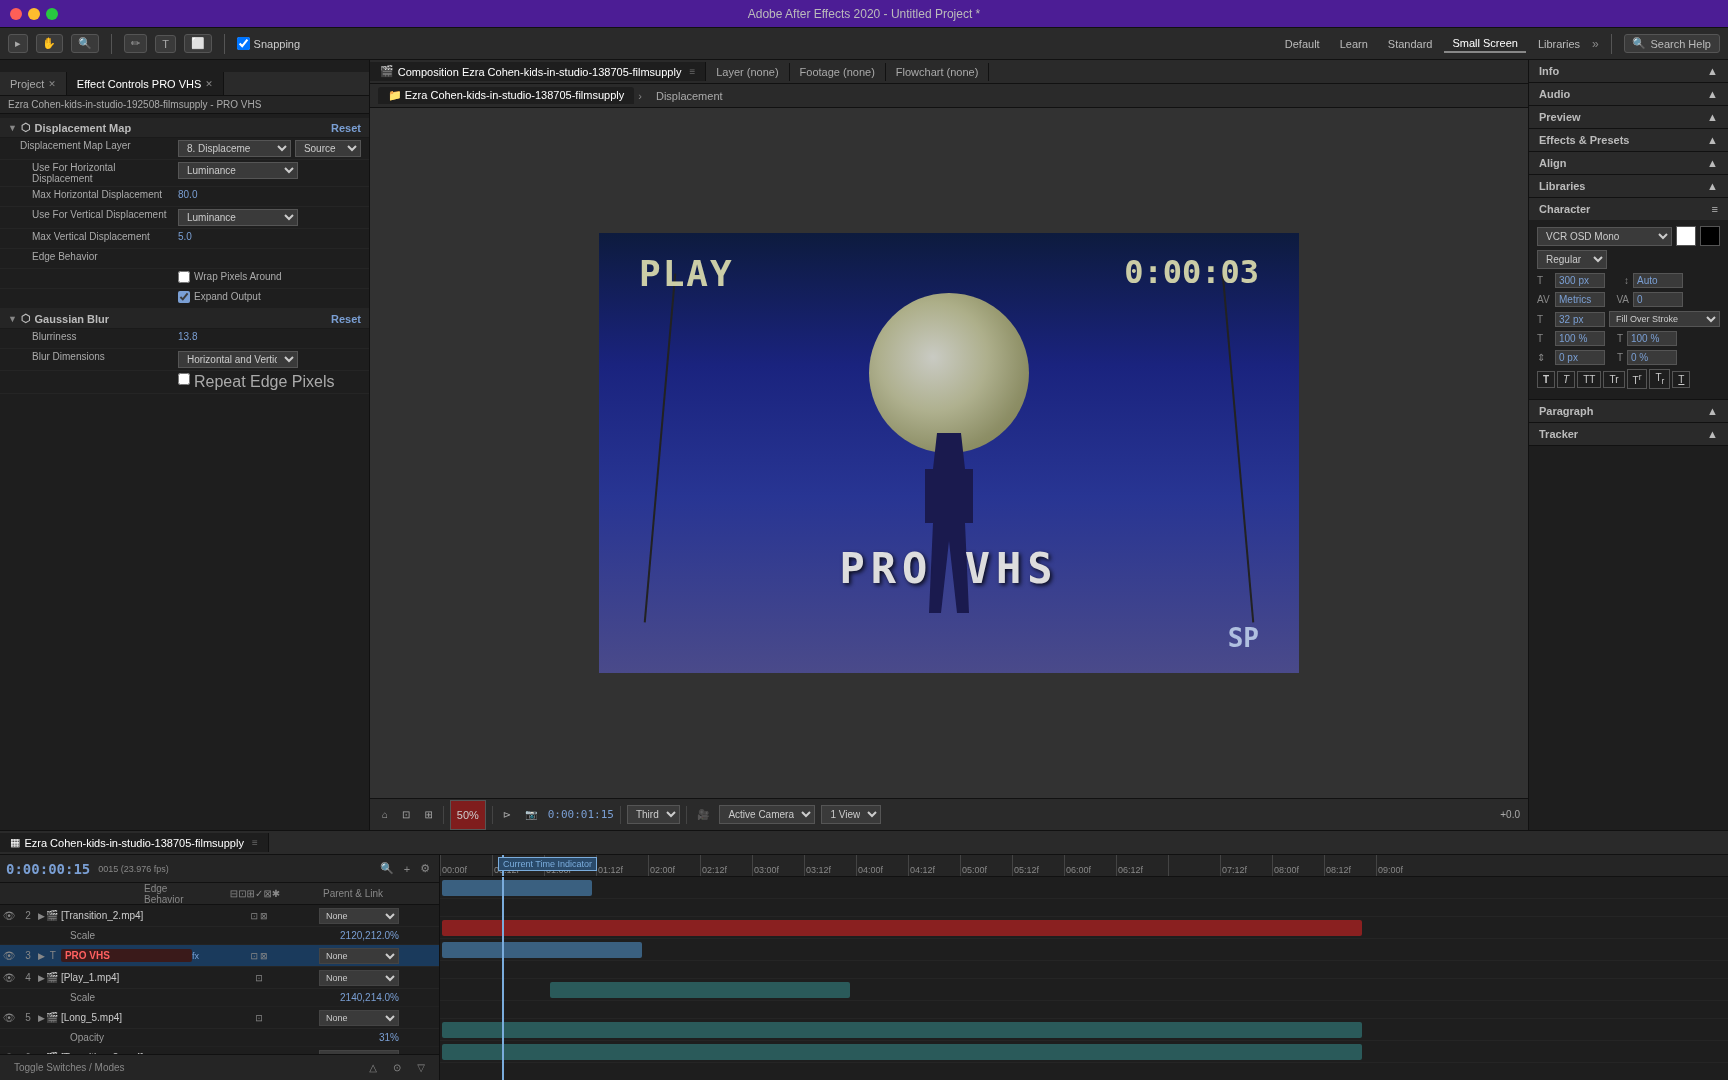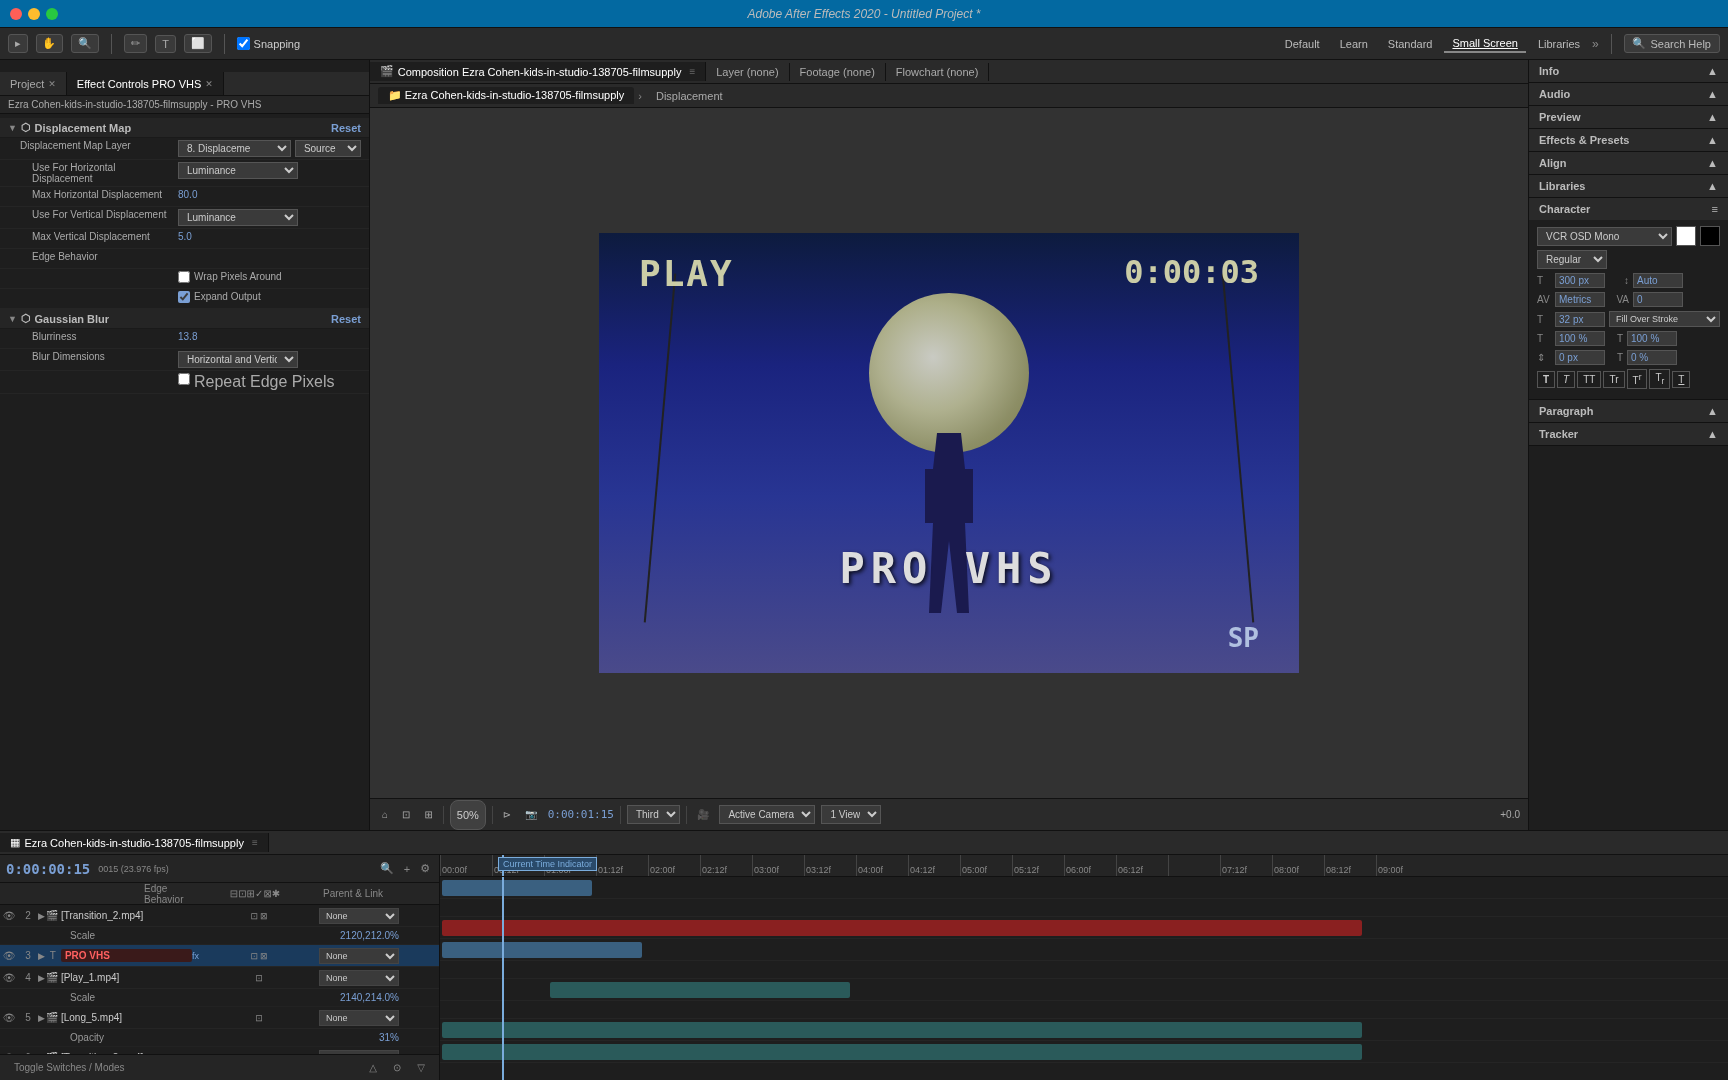--- a/index.html
+++ b/index.html
@@ -10,28 +10,27 @@
       color: #ccc;
       width: 1728px;
       height: 1080px;
       overflow: hidden;
       display: flex;
       flex-direction: column;
     }
 
     
     #title-bar {
-      background: #0369a1;
+      background: #4c1d95;
       height: 28px;
       display: flex;
       align-items: center;
       justify-content: center;
       position: relative;
       border-bottom: 1px solid #111;
-      font-style: italic;
     }
     #traffic-lights {
       position: absolute;
       left: 10px;
       display: flex;
       gap: 6px;
       align-items: center;
     }
     .traffic-light {
       width: 12px;
@@ -74,21 +73,20 @@
     }
     .ws-btn {
       color: #bbb;
       font-size: 11px;
       padding: 2px 8px;
       cursor: pointer;
     }
     .ws-btn.active {
       color: #fff;
       border-bottom: 2px solid #888;
-      text-decoration: underline;
     }
     #search-help-btn {
       display: flex;
       align-items: center;
       gap: 4px;
       color: #bbb;
       font-size: 11px;
       padding: 2px 8px;
       background: #3a3a3a;
       border: 1px solid #555;
@@ -357,26 +355,26 @@
     .vt-btn {
       color: #aaa;
       font-size: 10px;
       padding: 2px 4px;
       cursor: pointer;
       background: none;
       border: none;
     }
     .vt-sep { width: 1px; height: 18px; background: #444; }
     .vt-zoom {
-      background: #404040;
+      background: #7f1d1d;
       border: 1px solid #555;
       color: #ccc;
       font-size: 11px;
       padding: 8px 6px;
-      border-radius: 8px;
+      border-radius: 0;
     }
     .vt-dropdown {
       background: #3a3a3a;
       border: 1px solid #555;
       color: #ccc;
       font-size: 10px;
       padding: 2px 4px;
     }
     .vt-timecode {
       color: #7a9fd4;
@@ -737,21 +735,21 @@
     <div id="left-tabs">
       <div class="left-tab">
         <span>Project</span>
         <span class="close-x">✕</span>
       </div>
       <div class="left-tab active">
         <span>Effect Controls PRO VHS</span>
         <span class="close-x">✕</span>
       </div>
     </div>
-    <div style="padding:3px 8px;background:#252525;border-bottom:1px solid #111;font-size:10px;color:#aaa;">Ezra Cohen-kids-in-studio-138705-filmsupply - PRO VHS</div>
+    <div style="padding:3px 8px;background:#252525;border-bottom:1px solid #111;font-size:10px;color:#aaa;">Ezra Cohen-kids-in-studio-192508-filmsupply - PRO VHS</div>
     <div id="effect-controls">
 
       <div class="ec-section-header">
         <span class="ec-arrow">▼</span>
         <span style="margin-right:4px;">⬡</span>
         <span>Displacement Map</span>
         <span class="spacer"></span>
         <span class="ec-reset">Reset</span>
       </div>
       <div class="ec-row">

